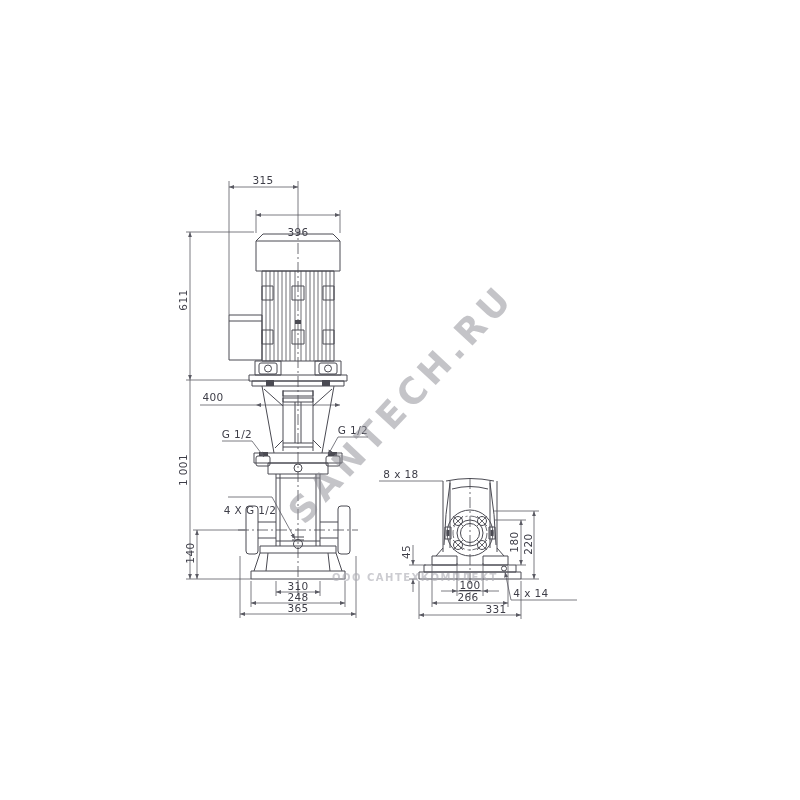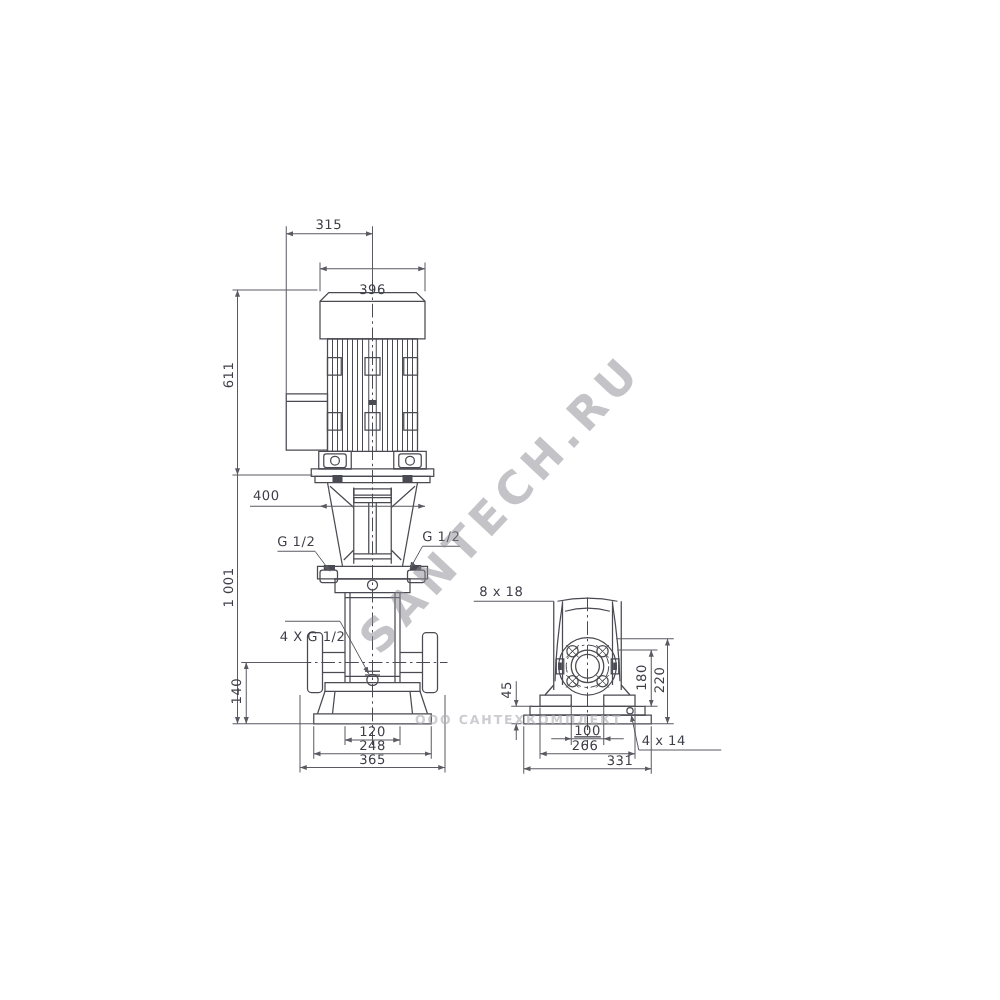--- a/index.html
+++ b/index.html
@@ -281,21 +281,21 @@
 
   <div class="lbl" style="left:263px;top:180px;">315</div>
   <div class="lbl" style="left:298px;top:208px;margin-top:24px;">396</div>
   <div class="lbl rot" style="left:183px;top:300px;">611</div>
   <div class="lbl rot" style="left:183px;top:470px;">1 001</div>
   <div class="lbl" style="left:213px;top:397px;">400</div>
   <div class="lbl" style="left:237px;top:434px;">G 1/2</div>
   <div class="lbl" style="left:353px;top:430px;">G 1/2</div>
   <div class="lbl" style="left:250px;top:510px;">4 X G 1/2</div>
   <div class="lbl rot" style="left:190px;top:553px;">140</div>
-  <div class="lbl" style="left:298px;top:586px;">120</div>
+  <div class="lbl" style="left:298px;top:586px;">310</div>
   <div class="lbl" style="left:298px;top:597px;">248</div>
   <div class="lbl" style="left:298px;top:608px;">365</div>
 
   <div class="lbl" style="left:401px;top:474px;">8 x 18</div>
   <div class="lbl rot" style="left:406px;top:552px;">45</div>
   <div class="lbl" style="left:470px;top:585px;text-decoration:underline;">100</div>
   <div class="lbl" style="left:468px;top:597px;">266</div>
   <div class="lbl" style="left:496px;top:609px;">331</div>
   <div class="lbl rot" style="left:514px;top:542px;">180</div>
   <div class="lbl rot" style="left:528px;top:544px;">220</div>

